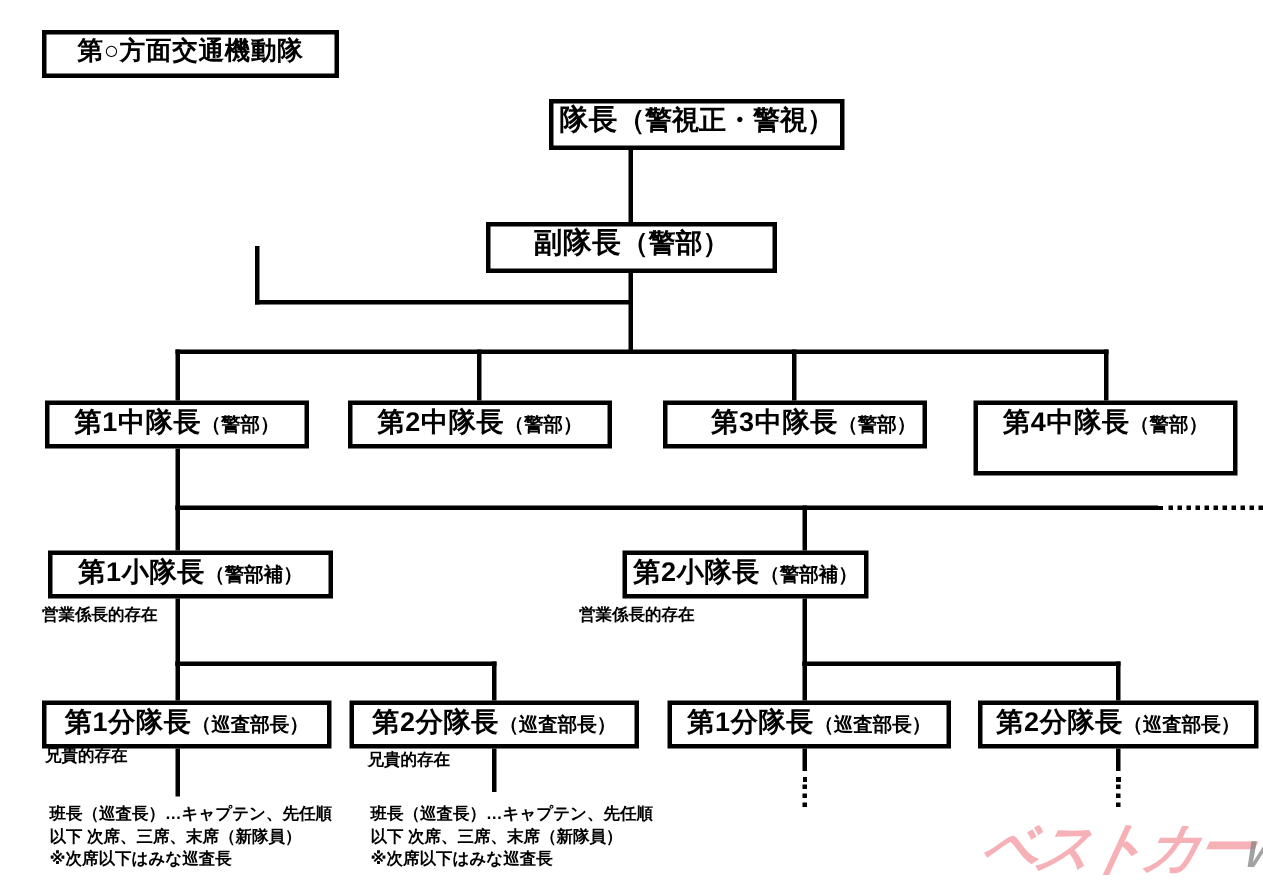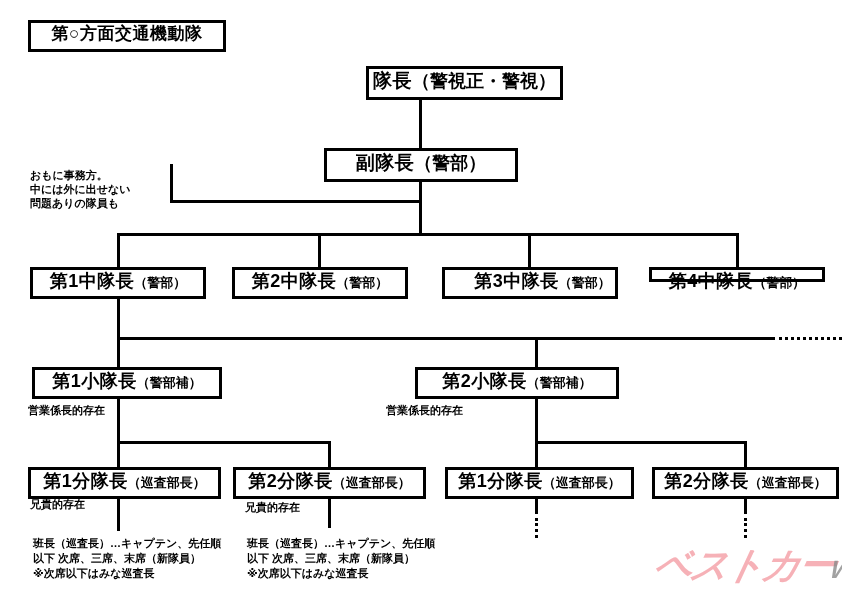--- a/index.html
+++ b/index.html
@@ -77,34 +77,34 @@
         <span class="name">第2中隊長</span>
         <span class="rank">（警部）</span>
       </span>
   </div>
   <div class="box" style="left:442px;top:267px;width:176px;height:32px;padding-left:25px;">
     <span class="inner">
         <span class="name">第3中隊長</span>
         <span class="rank">（警部）</span>
       </span>
   </div>
-  <div class="box" style="left:649px;top:267px;width:176px;height:15px;">
+  <div class="box" style="left:649px;top:267px;width:176px;height:50px;">
     <span class="inner">
         <span class="name">第4中隊長</span>
         <span class="rank">（警部）</span>
       </span>
   </div>
 
   <div class="box" style="left:32px;top:367px;width:190px;height:32px;">
     <span class="inner">
         <span class="name">第1小隊長</span>
         <span class="rank">（警部補）</span>
       </span>
   </div>
-  <div class="box" style="left:415px;top:367px;width:204px;height:32px;">
+  <div class="box" style="left:415px;top:367px;width:164px;height:32px;">
     <span class="inner">
         <span class="name">第2小隊長</span>
         <span class="rank">（警部補）</span>
       </span>
   </div>
 
   <div class="box" style="left:28px;top:467px;width:193px;height:32px;">
     <span class="inner">
         <span class="name">第1分隊長</span>
         <span class="rank">（巡査部長）</span>
@@ -157,25 +157,20 @@
   <div class="vl" style="left:535px;top:441px;height:26px;"></div>
   <div class="vl" style="left:744px;top:441px;height:26px;"></div>
 
   <div class="vl" style="left:117px;top:499px;height:32px;"></div>
   <div class="vl" style="left:328px;top:499px;height:29px;"></div>
   <div class="vl" style="left:535px;top:499px;height:15px;"></div>
   <div class="vdot" style="left:535px;top:518px;height:20px;"></div>
   <div class="vl" style="left:744px;top:499px;height:15px;"></div>
   <div class="vdot" style="left:744px;top:518px;height:20px;"></div>
 
-  <div class="note" style="left:30px;top:168px;line-height:14px;">
-    <span>おもに事務方。</span>
-    <span>中には外に出せない</span>
-    <span>問題ありの隊員も</span>
-  </div>
 
   <div class="note" style="left:28px;top:403px;">
     <span>営業係長的存在</span>
   </div>
   <div class="note" style="left:386px;top:403px;">
     <span>営業係長的存在</span>
   </div>
 
   <div class="note" style="left:30px;top:497px;">
     <span>兄貴的存在</span>

